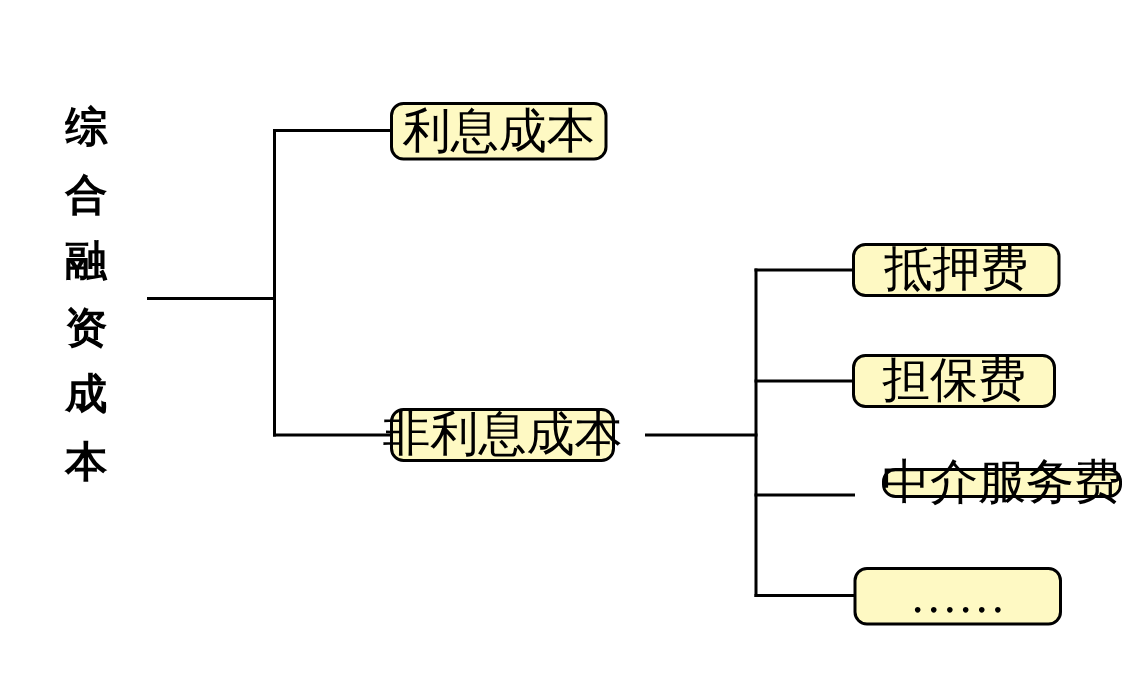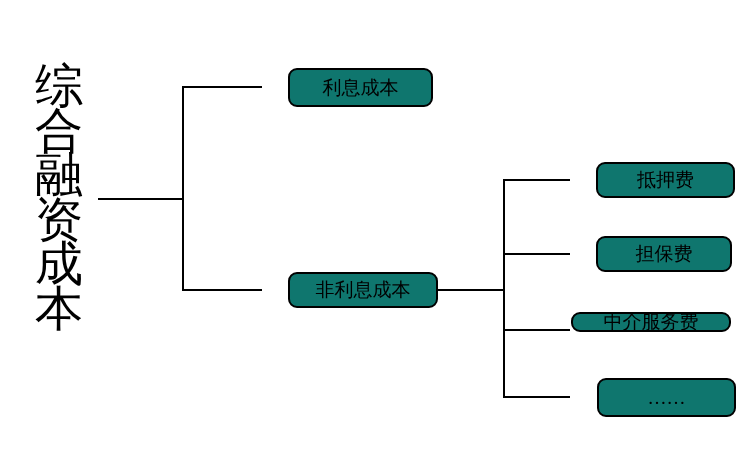--- a/index.html
+++ b/index.html
@@ -11,46 +11,45 @@
     background: #ffffff;
     font-family: "Liberation Serif", "DejaVu Serif", serif;
     color: #000000;
     overflow: hidden;
   }
   .root-title {
     position: absolute;
     left: 35px;
     top: 64px;
     width: 45px;
-    font-size: 48px;
-    font-weight: normal;
+    font-size: 28px;
+    font-weight: bold;
     line-height: 44.5px;
     text-align: center;
     word-break: break-all;
     letter-spacing: 0;
     color: #000000;
   }
   .node-box {
     position: absolute;
-    background: #0f766e;
+    background: #fef9c3;
     border: 2px solid #000000;
     border-radius: 9px;
     display: flex;
     align-items: center;
     justify-content: center;
-    font-size: 19px;
+    font-size: 32px;
     color: #000000;
     white-space: nowrap;
-    margin-left: 28px;
   }
   .box-interest      { left: 260px; top:  68px; width: 145px; height: 39px; }
   .box-non-interest  { left: 260px; top: 272px; width: 150px; height: 36px; }
   .box-mortgage      { left: 568px; top: 162px; width: 139px; height: 36px; }
   .box-guarantee     { left: 568px; top: 236px; width: 136px; height: 36px; }
-  .box-intermediary  { left: 543px; top: 312px; width: 160px; height: 20px; }
+  .box-intermediary  { left: 588px; top: 312px; width: 160px; height: 20px; }
   .box-ellipsis      { left: 569px; top: 378px; width: 139px; height: 39px; }
   .line {
     position: absolute;
     background: #000000;
   }
   .h-line { height: 2px; }
   .v-line { width: 2px; }
   .ln-main        { left:  98px; top: 198px; width:  86px; }
   .ln-bracket1    { left: 182px; top:  86px; height: 205px; }
   .ln-branch-1a   { left: 182px; top:  86px; width:  80px; }

